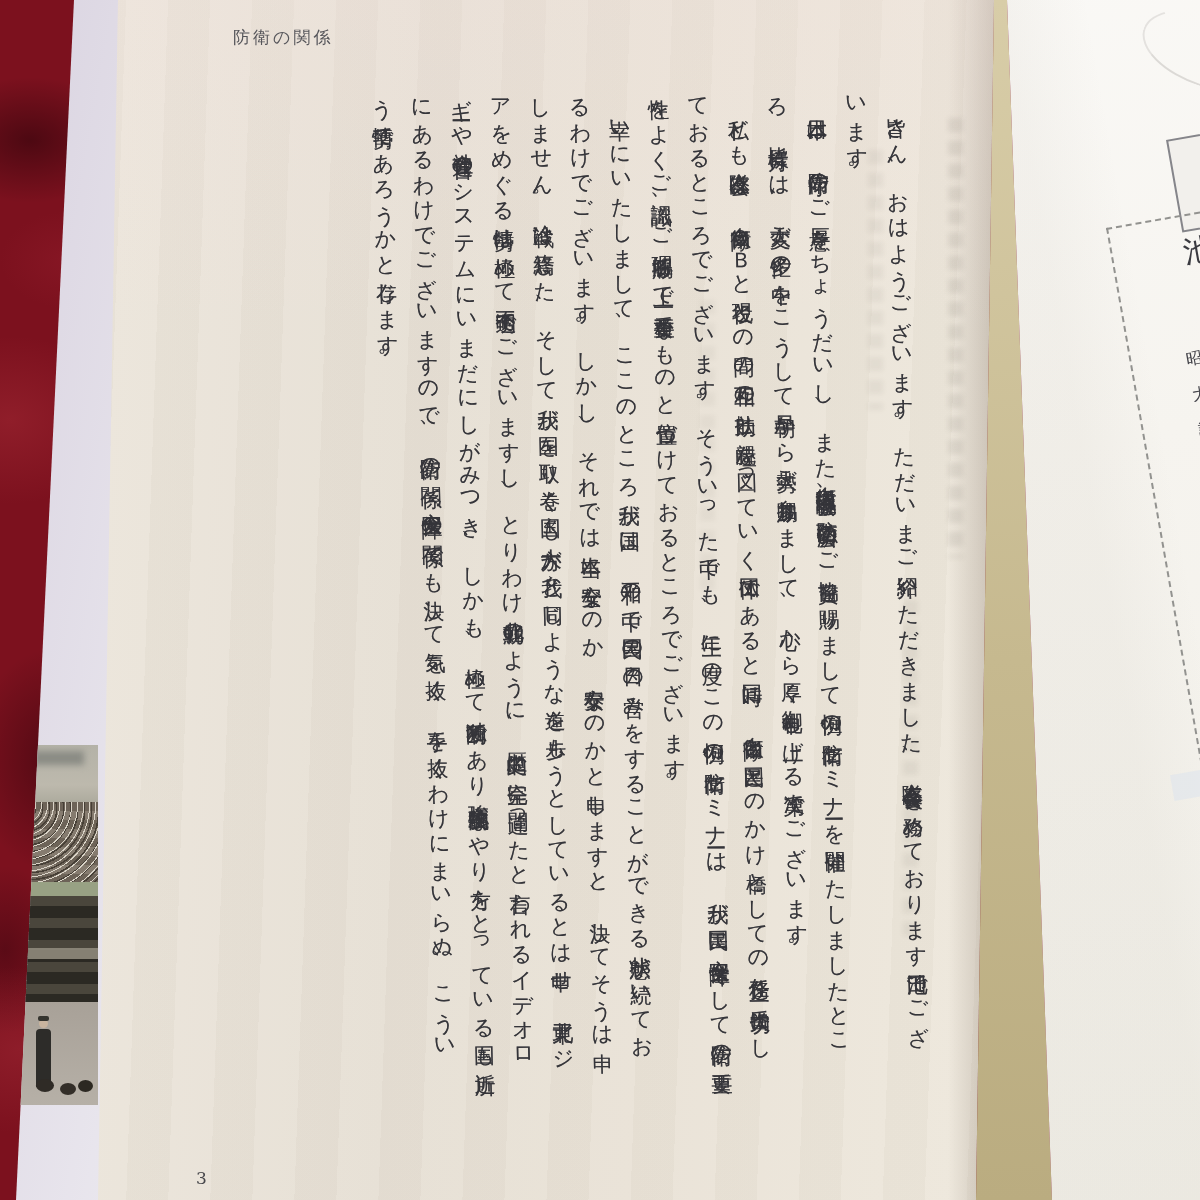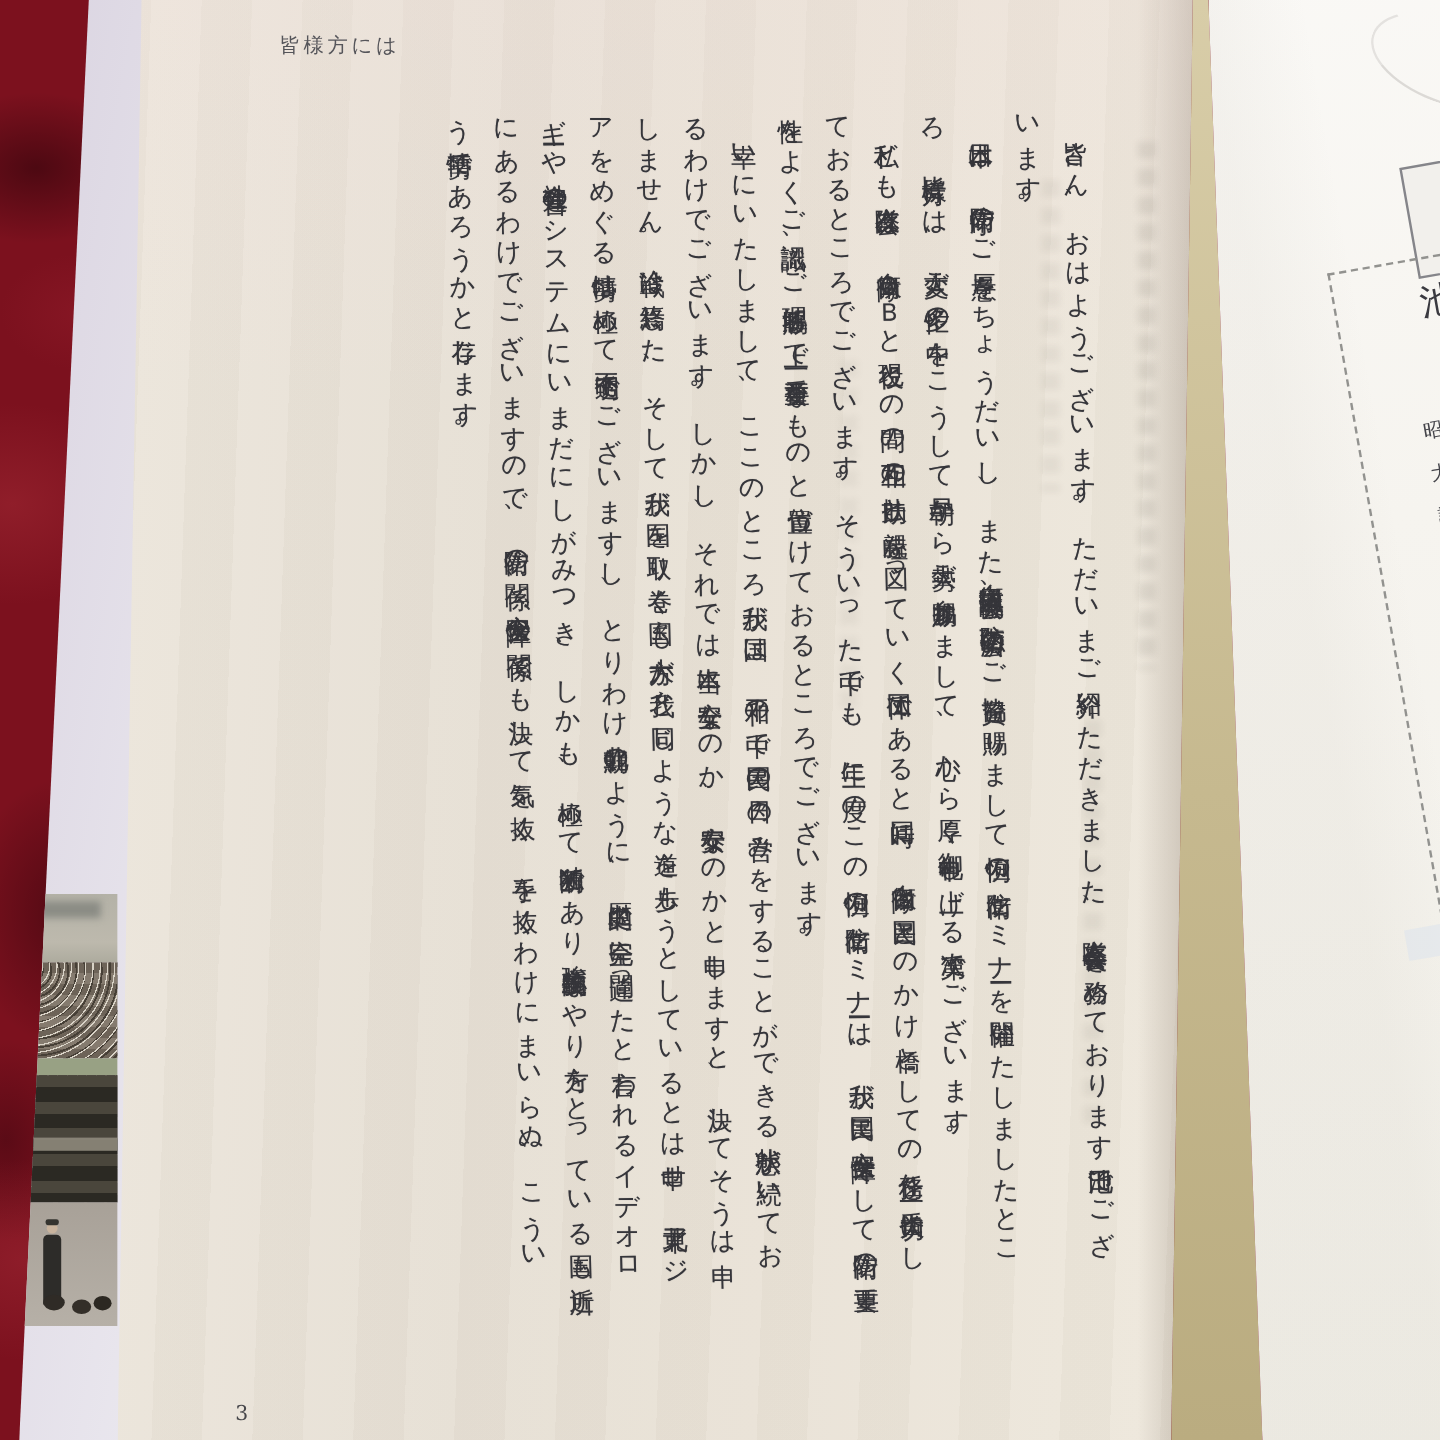--- a/index.html
+++ b/index.html
@@ -122,21 +122,21 @@
   </div>
 
   <div class="main-page">
     <div class="main-shade"></div>
 
     <div class="ghost g1"></div>
     <div class="ghost g2"></div>
     <div class="ghost g3"></div>
     <div class="ghost g4"></div>
 
-    <div class="kanji-header">皆様方には</div>
+    <div class="kanji-header">防衛の関係</div>
 
     <div class="body-text">
 
     <p class="para">皆さん、おはようございます。ただいまご紹介いただきました、隊友会会長を務めております池田でございます。</p>
         <p class="para">本日は、防衛庁のご厚意をちょうだいし、また自衛隊援護協会、防衛弘済会のご協賛を賜りまして恒例の防衛セミナーを開催いたしましたところ、皆様方には、大変ご多忙の中をこうして早朝から大勢ご参加賜りまして、心から厚く御礼申し上げる次第でございます。</p>
         <p class="para">私ども隊友会は、自衛隊ＯＢと現役との間の相互の扶助と親睦を図っていく団体であると同時に、自衛隊と国民とのかけ橋としての任務を一番大切にしておるところでございます。そういった中でも、年に一度のこの恒例の防衛セミナーは、我が国民に安全保障そして防衛の重要性をよくご認識、ご理解賜る上で一番重要なものと位置づけておるところでございます。</p>
         <p class="para">幸いにいたしまして、ここのところ我が国は、平和の中で国民の日々の営みをすることができる状態が続いておるわけでございます。しかし、それでは本当に安全なのか、安泰なのかと申しますと、決してそうは申しません。冷戦は終焉した、そして我が国を取り巻く国々も大方が我々と同じような道を歩もうとしているとは申せ、北東アジアをめぐる情勢は極めて不透明でございますし、とりわけ北朝鮮のように、歴史的に完全に間違ったと言われるイデオロギーや社会運営のシステムにいまだにしがみつき、しかも、極めて独断的であり強権主義的なやり方をとっている国も近所にあるわけでございますので、防衛の関係、安全保障の関係でも決して気を抜く、手を抜くわけにまいらぬ、こういう情勢であろうかと存じます。</p>
       </div>
 
     <div class="page-number">3</div>

